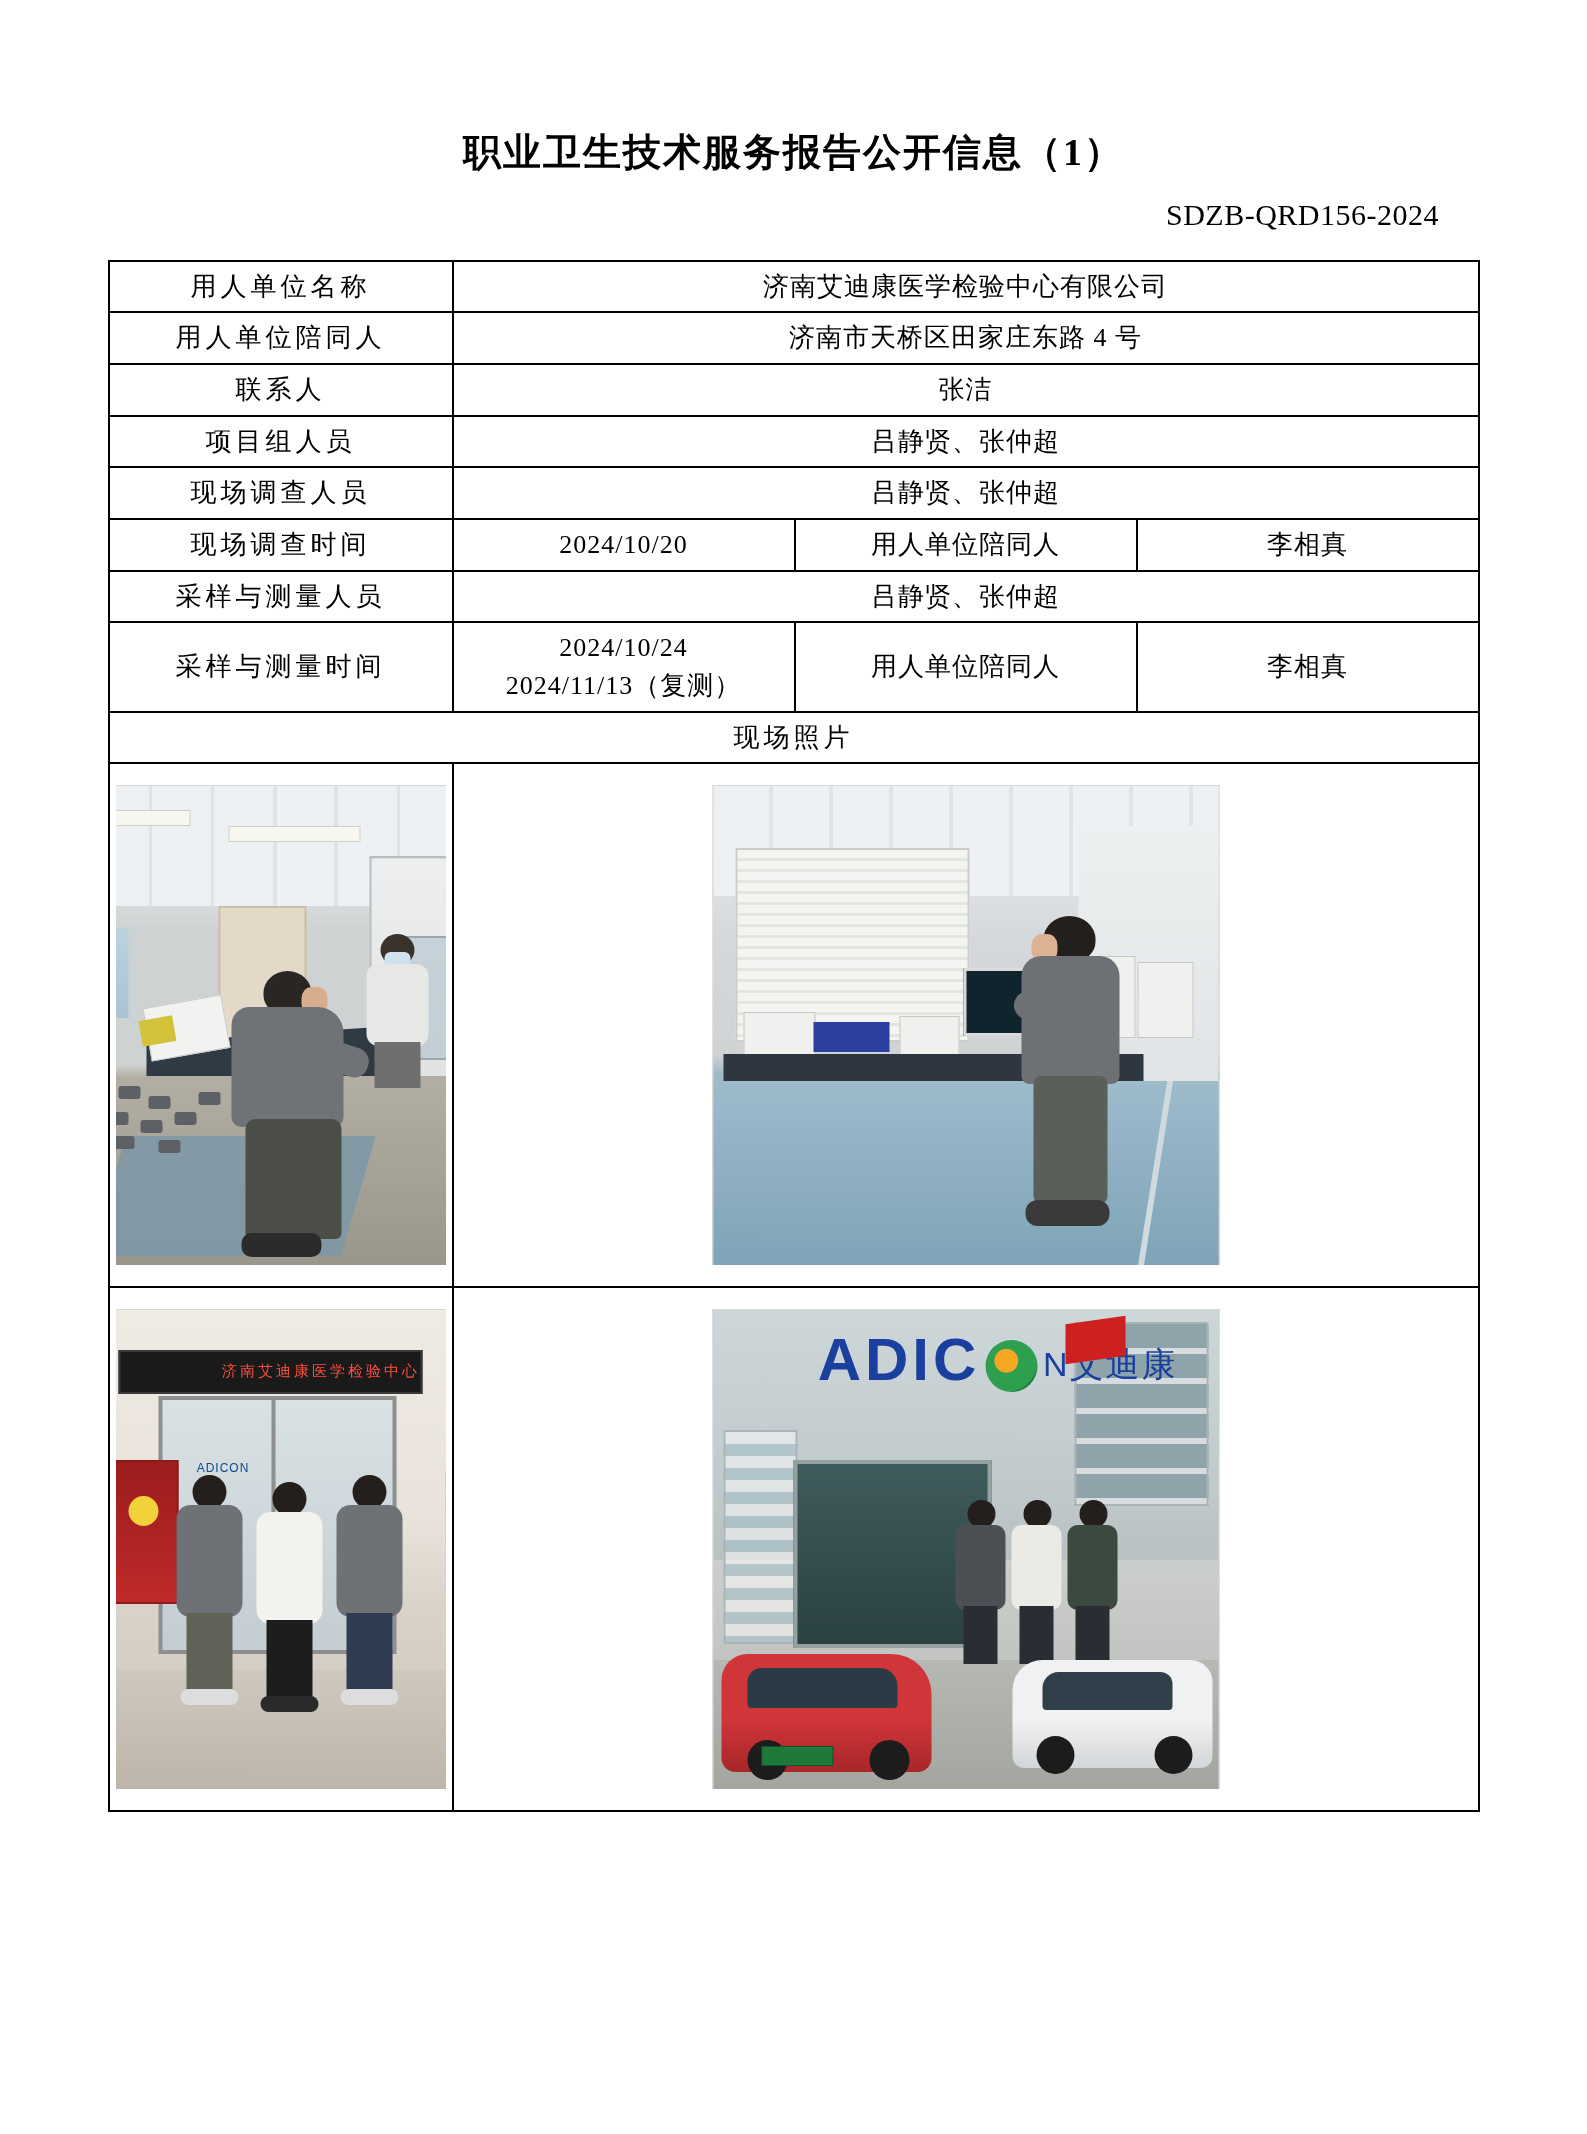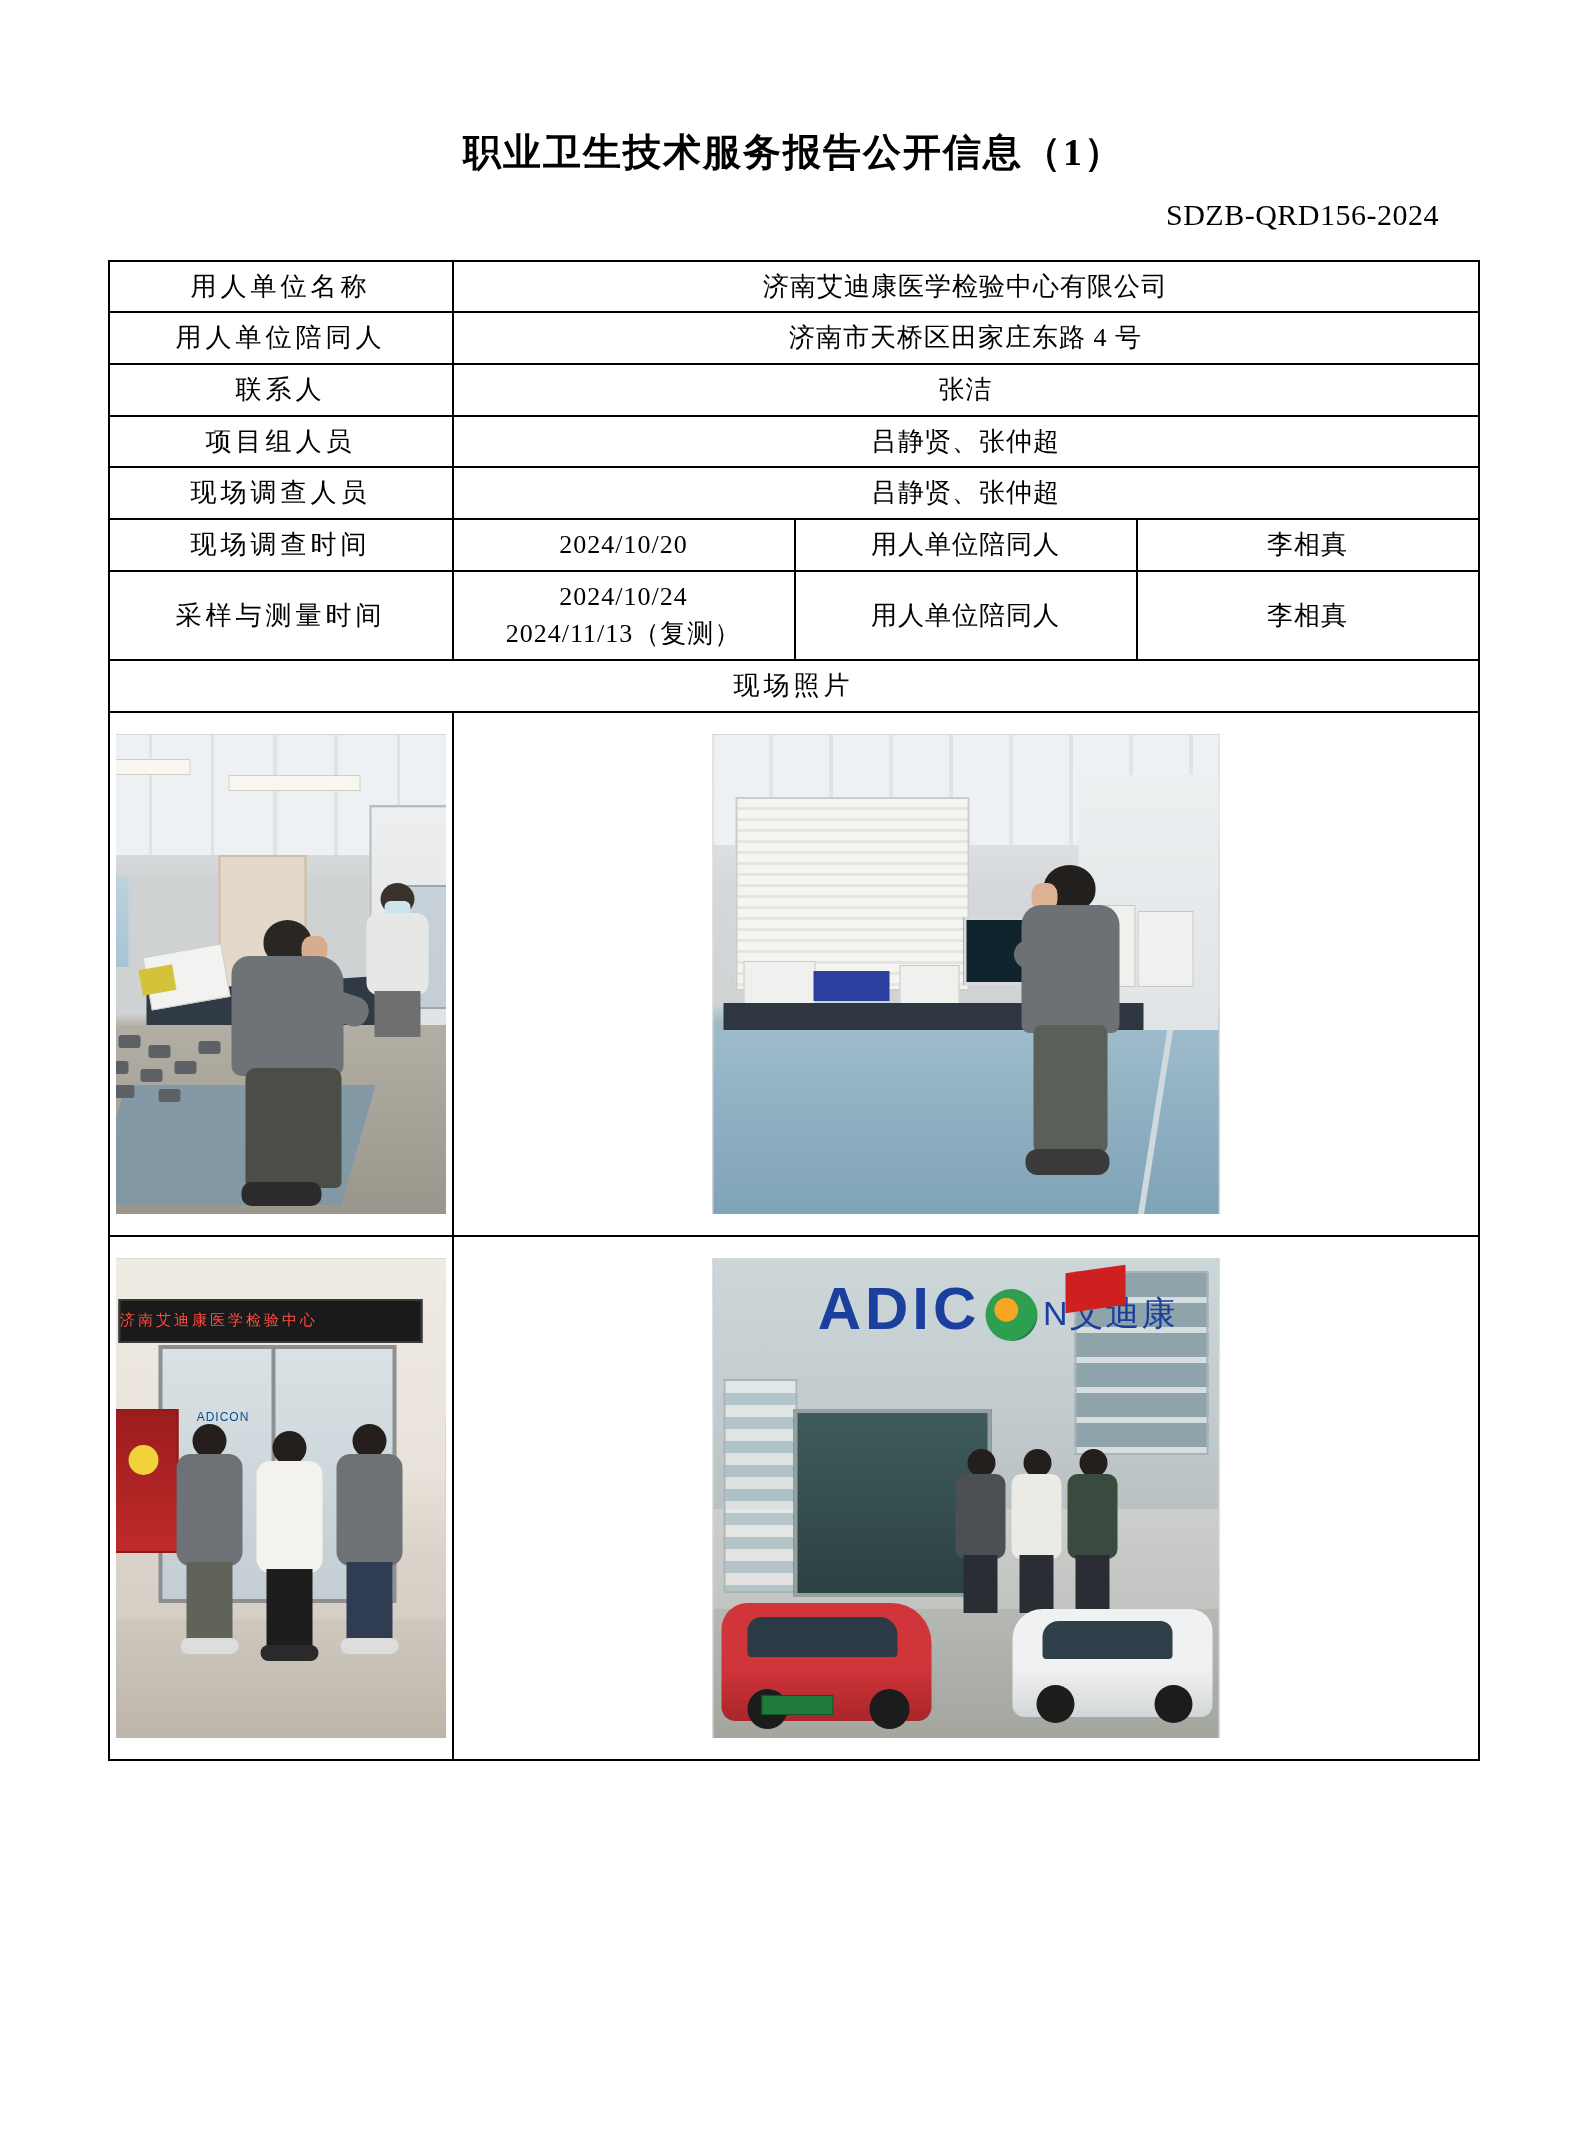--- a/index.html
+++ b/index.html
@@ -186,21 +186,21 @@
   .p2 .floor { position:absolute; left:0; bottom:0; width:100%; height:185px; background: linear-gradient(180deg,#9dbbcb,#7fa3b7); }
   .p2 .floorline { position:absolute; right:60px; bottom:0; width:6px; height:185px; background:#cfd9de; transform: skewX(-9deg); }
 
   
   .p3 {
     background: linear-gradient(180deg,#efeae2 0%, #e8e2da 44%, #d9d2c8 62%, #cdc6bc 100%);
   }
   .p3 .led {
     position:absolute; left:90px; top:40px; width:300px; height:40px;
     background:#1a1a1a; border:2px solid #3a3a3a;
-    color:#ff4d3d; font-size:15px; text-align:left; line-height:38px;
+    color:#ff4d3d; font-size:15px; text-align:right; line-height:38px;
     letter-spacing:3px; font-family:"Liberation Sans", sans-serif;
   }
   .p3 .doorframe {
     position:absolute; left:130px; top:86px; width:230px; height:250px;
     background: linear-gradient(180deg,#d9e1e4,#c3cdd2); border:4px solid #8d8f90;
   }
   .p3 .doorsplit { position:absolute; left:243px; top:86px; width:4px; height:250px; background:#8d8f90; }
   .p3 .adicon { position:absolute; left:150px; top:150px; width:90px; height:20px; color:#0b4b8f; font-size:12px; font-family:"Liberation Sans", sans-serif; letter-spacing:1px; }
   .p3 .banner2 { position:absolute; left:84px; top:150px; width:62px; height:140px; background: linear-gradient(180deg,#9b1c1c,#c02a2a); border:2px solid #8e1a1a; }
   .p3 .badge { position:absolute; left:100px; top:186px; width:30px; height:30px; border-radius:50%; background:#f2d23a; }
@@ -302,20 +302,24 @@
       </tr>
       <tr>
         <td class="label">现场调查人员</td>
         <td class="value" colspan="3">吕静贤、张仲超</td>
       </tr>
       <tr>
         <td class="label">现场调查时间</td>
         <td class="value" style="width:300px">2024/10/20</td>
         <td class="value" style="width:290px">用人单位陪同人</td>
         <td class="value">李相真</td>
+      </tr>
+      <tr>
+        <td class="label">采样与测量人员</td>
+        <td class="value" colspan="3">吕静贤、张仲超</td>
       </tr>
       <tr>
         <td class="label">采样与测量时间</td>
         <td class="value">
           <div>2024/10/24</div>
           <div>2024/11/13（复测）</div>
         </td>
         <td class="value">用人单位陪同人</td>
         <td class="value">李相真</td>
       </tr>

